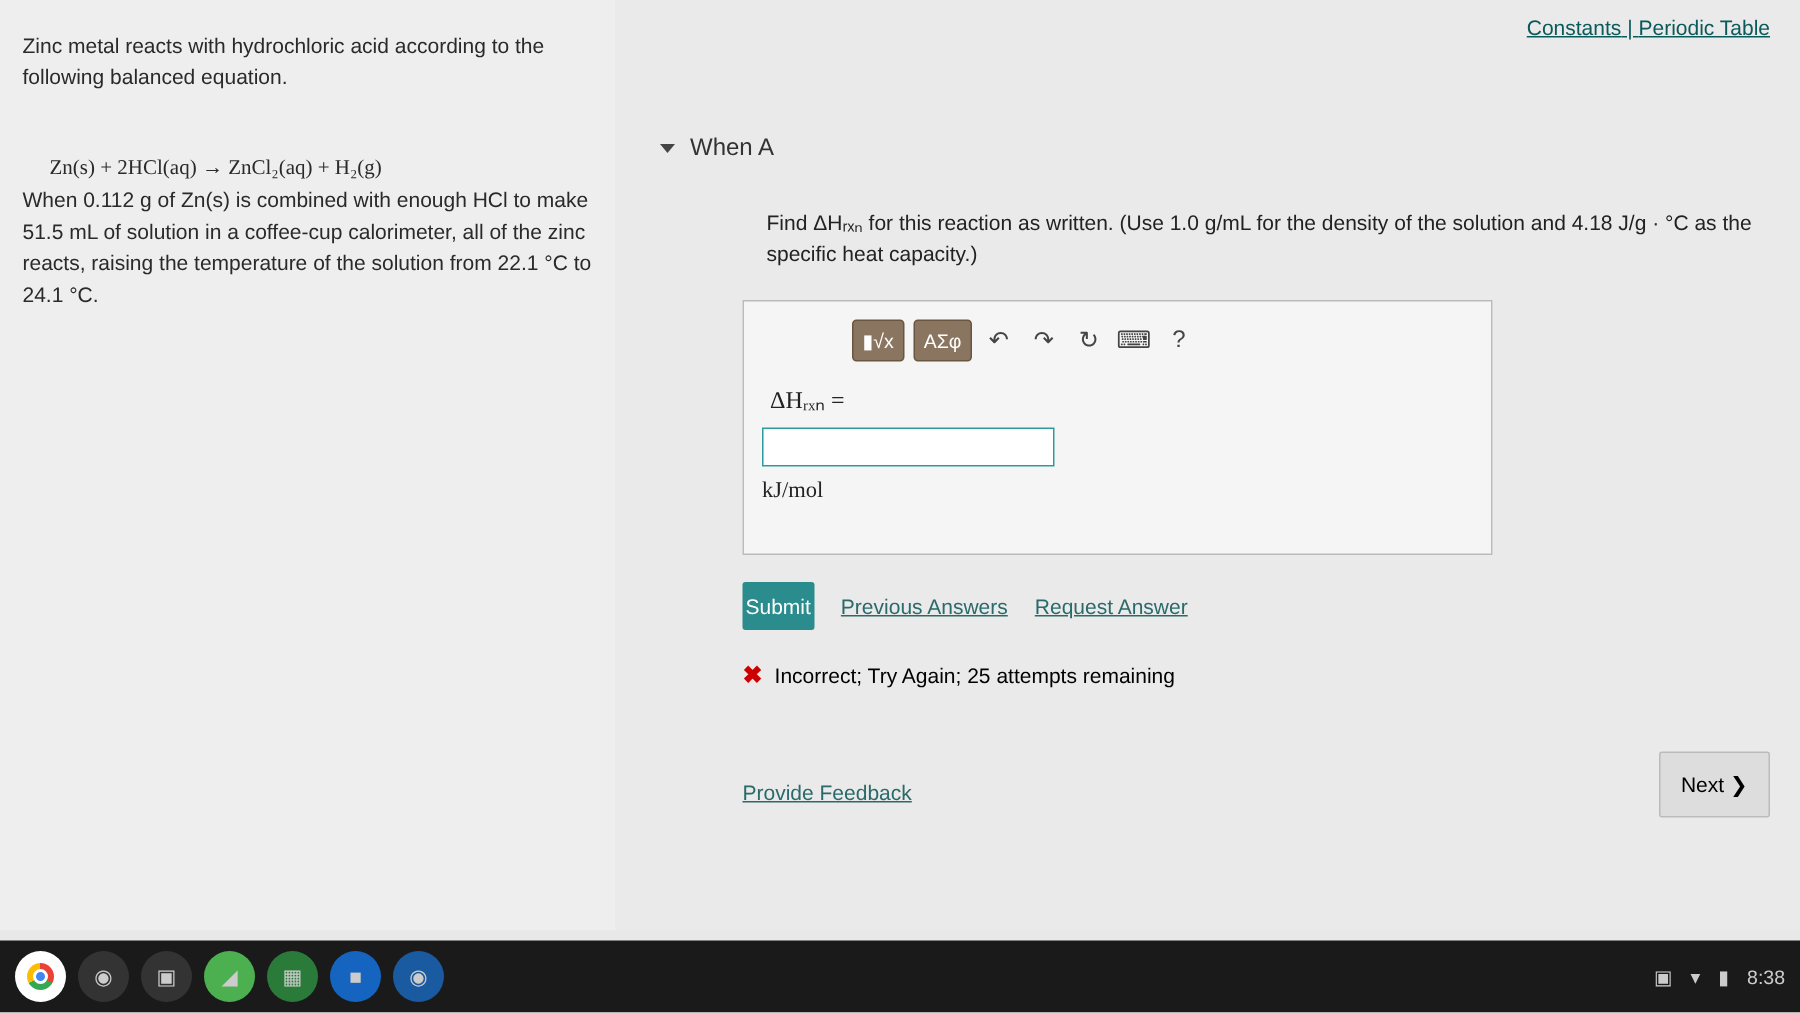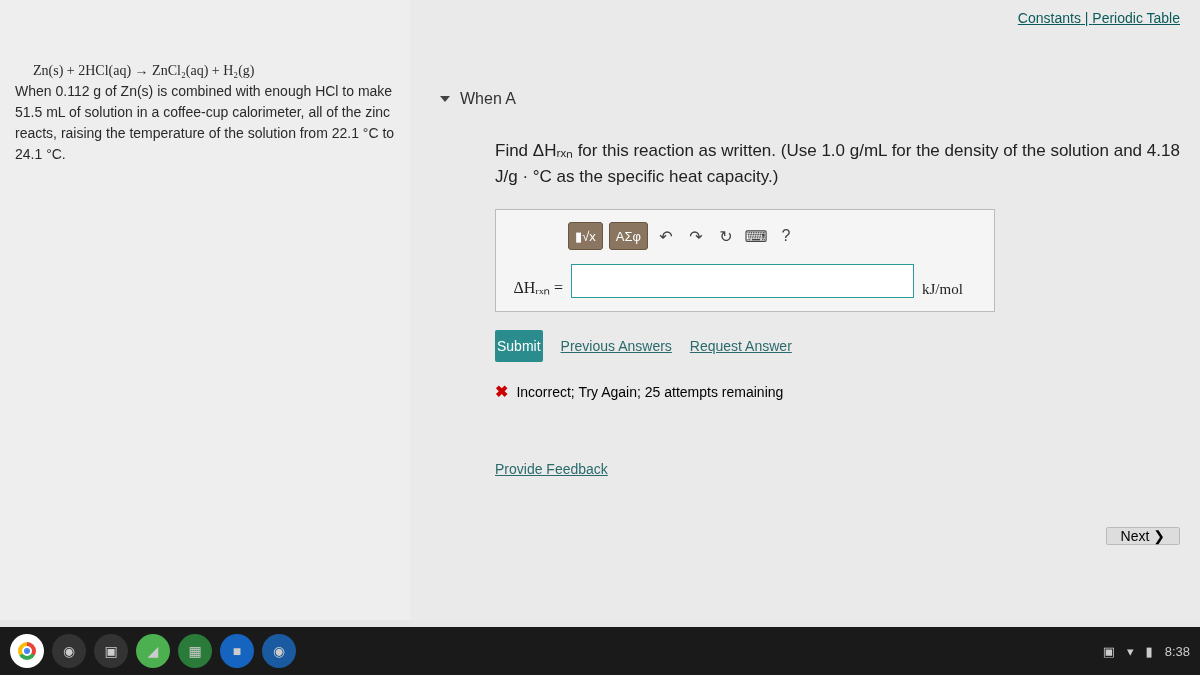--- a/index.html
+++ b/index.html
@@ -60,24 +60,25 @@
     border-left: 5px solid transparent;
     border-right: 5px solid transparent;
     border-top: 6px solid #444;
     display: inline-block;
   }
   .part-body {
     margin-left: 55px;
     margin-top: 30px;
   }
   .prompt {
-    font-size: 17px;
+    font-size: 14px;
     color: #222;
     line-height: 1.5;
     margin-bottom: 20px;
+    margin-left: 16px;
   }
   .answer-box {
     border: 1px solid #bbb;
     background: #f5f5f5;
     width: 500px;
     padding: 12px;
     position: relative;
   }
   .toolbar {
     display: flex;
@@ -107,23 +108,24 @@
     font-size: 16px;
     min-width: 24px;
     height: 24px;
     display: inline-flex;
     align-items: center;
     justify-content: center;
     cursor: pointer;
   }
   .answer-row {
     display: flex;
-    align-items: flex-end;
+    align-items: flex-start;
     gap: 8px;
-    margin-bottom: 1px;
+    margin-bottom: 21px;
+    flex-direction: column;
   }
   .var-label {
     font-family: "Times New Roman", serif;
     font-size: 16px;
     color: #222;
     width: 55px;
     text-align: right;
   }
   .answer-input {
     flex: 1;
@@ -174,21 +176,21 @@
   .provide-feedback {
     margin-top: 60px;
     font-size: 14px;
   }
   .next-btn {
     position: absolute;
     right: 20px;
     bottom: 75px;
     background: #ddd;
     border: 1px solid #bbb;
-    padding: 0 14px;
+    padding: 13px 14px;
     font-size: 14px;
     cursor: pointer;
     border-radius: 2px;
   }
   .taskbar {
     position: absolute;
     bottom: 0;
     left: 0;
     width: 100%;
     height: 48px;
@@ -227,20 +229,21 @@
     gap: 12px;
     color: #ccc;
     font-size: 13px;
   }
 </style>
 </head>
 <body>
 
 <div class="main-area">
   <div class="left-panel">
+    <div>Zinc metal reacts with hydrochloric acid according to the following balanced equation.</div>
     <div class="indent">Zn(s) + 2HCl(aq) → ZnCl₂(aq) + H₂(g)</div>
     <div>When 0.112 g of Zn(s) is combined with enough HCl to make 51.5 mL of solution in a coffee-cup calorimeter, all of the zinc reacts, raising the temperature of the solution from 22.1 °C to 24.1 °C.</div>
   </div>
 
   <div class="right-panel">
     <div class="top-links">
       <span>Constants</span><span> | </span><span>Periodic Table</span>
     </div>
 
     <div class="part-header">

